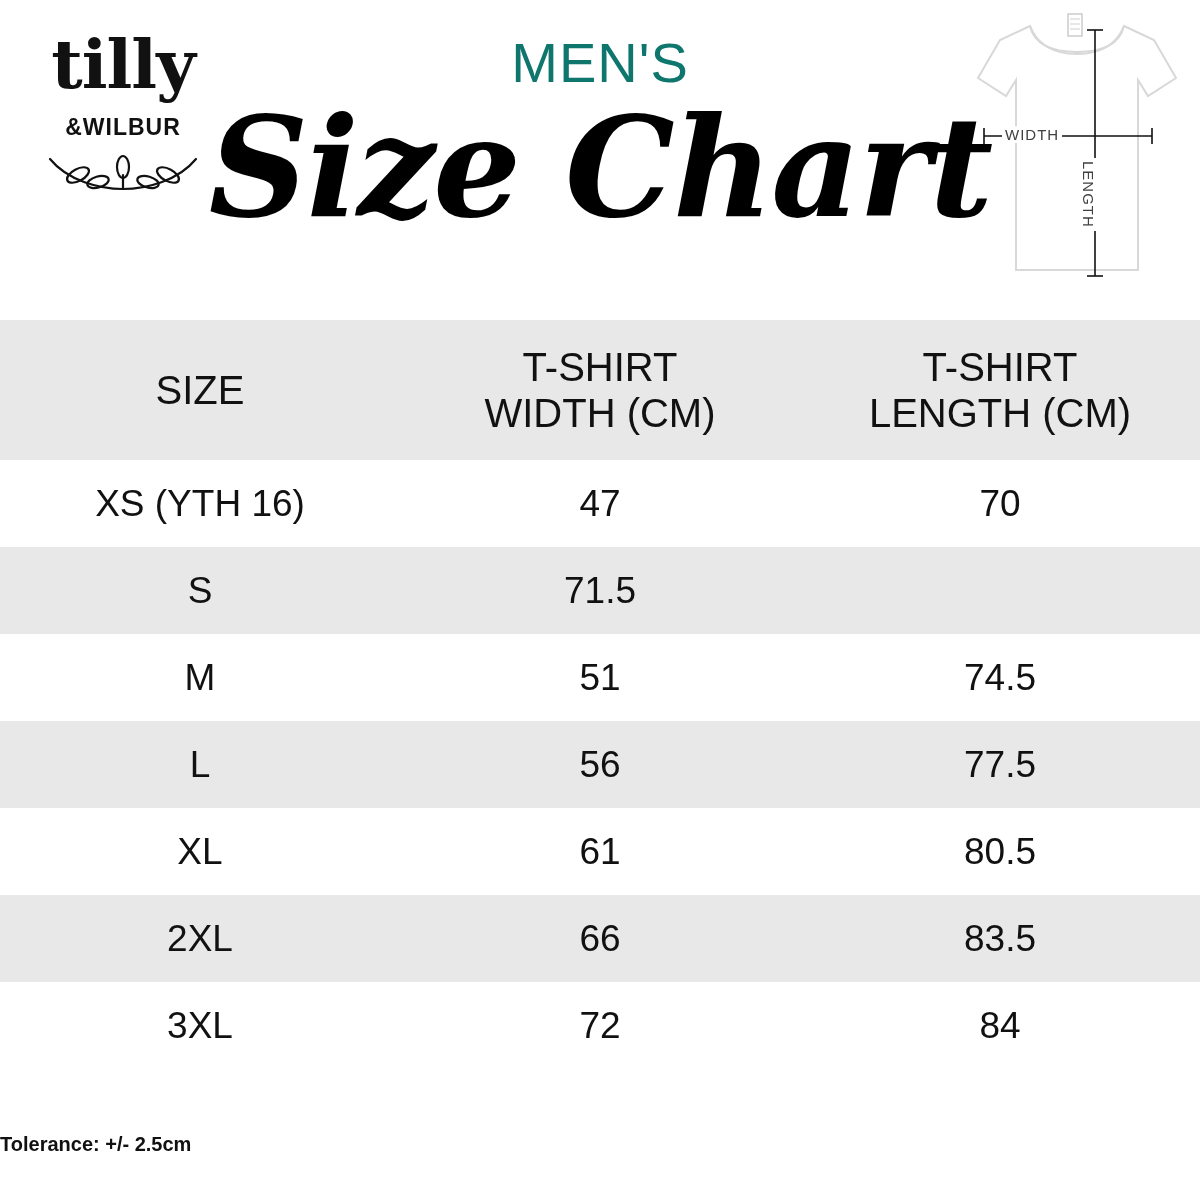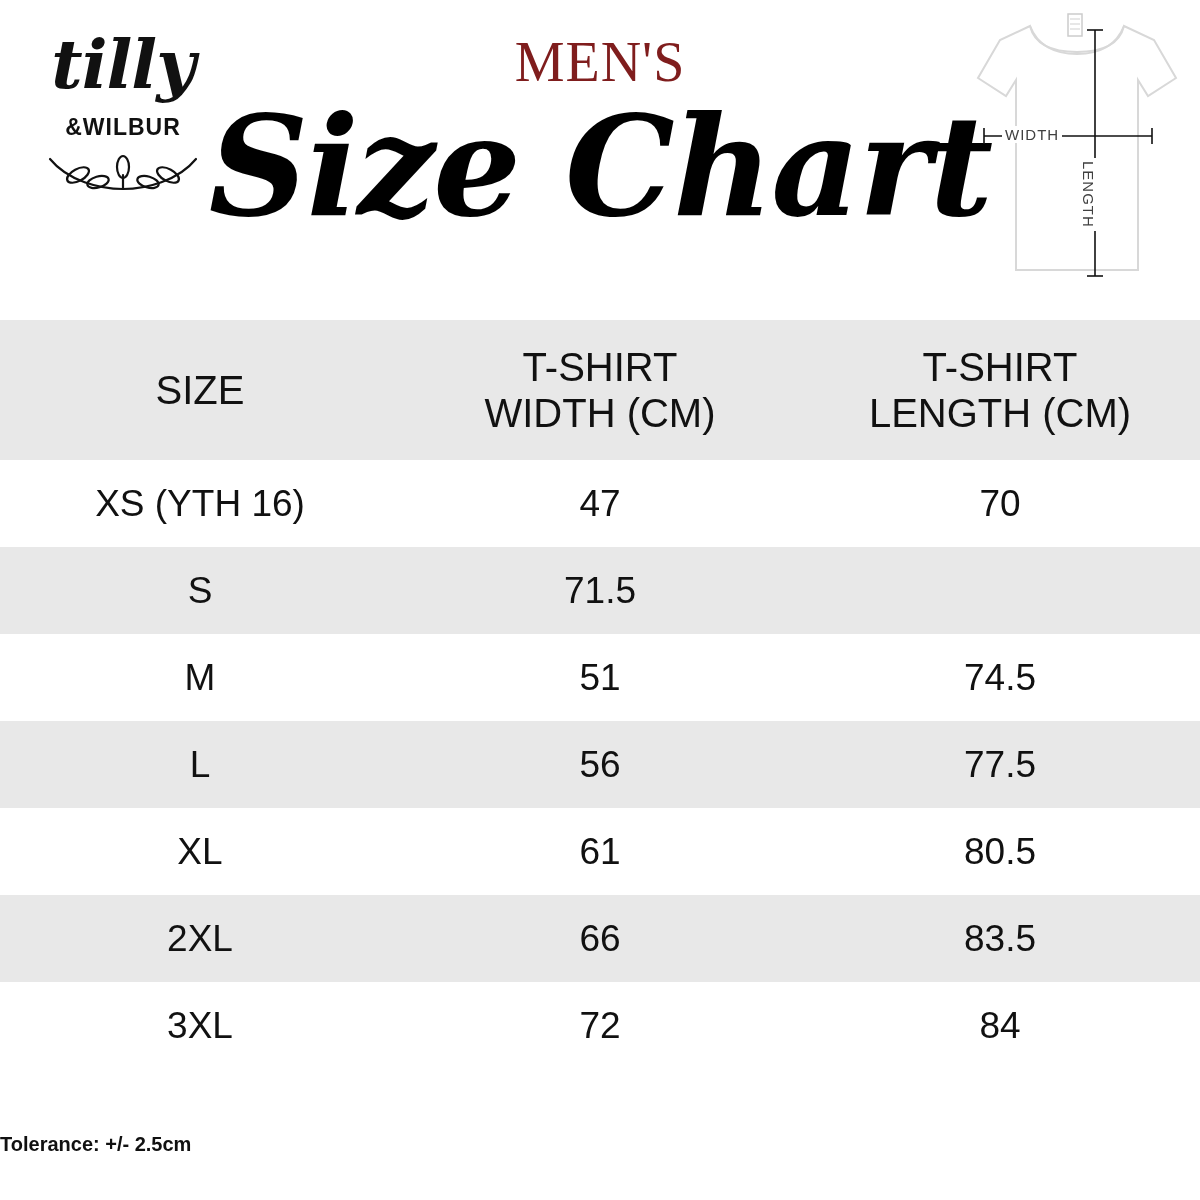--- a/index.html
+++ b/index.html
@@ -25,21 +25,20 @@
 
   .logo {
     position: absolute;
     left: 28px;
     top: 30px;
     width: 190px;
     height: 200px;
   }
   .logo-script {
     font-family: "DejaVu Serif", serif;
-    font-style: italic;
     font-weight: bold;
     font-size: 68px;
     line-height: 1;
     letter-spacing: -1px;
     color: #111;
     text-align: center;
   }
   .logo-sub {
     font-family: "Liberation Sans", sans-serif;
     font-weight: bold;
@@ -55,26 +54,26 @@
   }
 
   .title-block {
     position: absolute;
     left: 0;
     top: 0;
     width: 1200px;
     text-align: center;
   }
   .mens {
-    font-family: Liberation Serif, serif;
+    font-family: Liberation Sans, sans-serif;
     font-size: 56px;
     font-weight: normal;
     letter-spacing: 1px;
     margin-top: 30px;
-    color: #7f1d1d;
+    color: #0f766e;
   }
   .size-chart-title {
     font-family: "DejaVu Serif", serif;
     font-style: italic;
     font-weight: bold;
     font-size: 138px;
     line-height: 1;
     margin-top: 4px;
     letter-spacing: -2px;
     color: #000;

